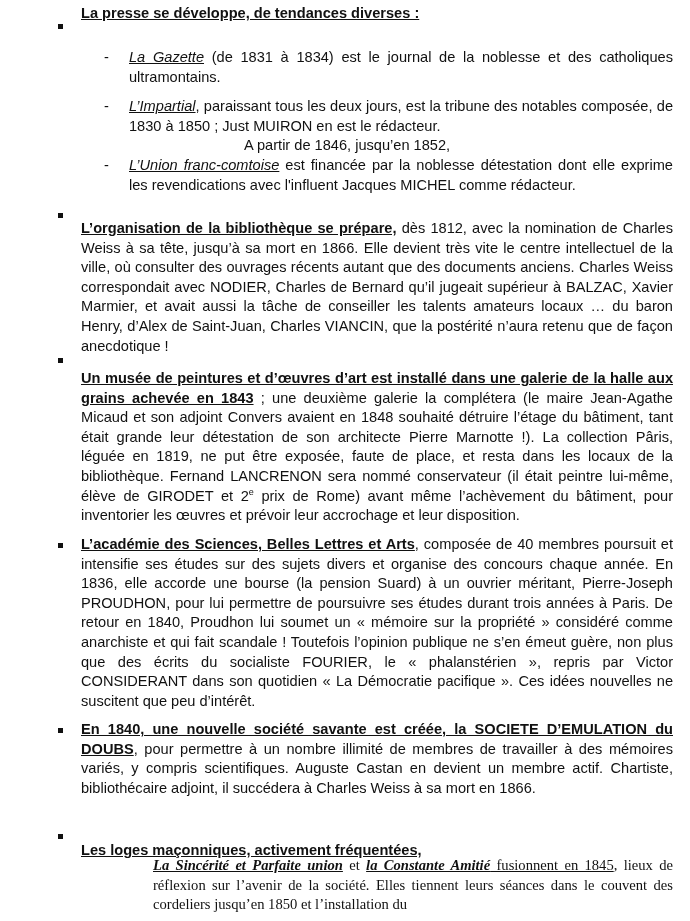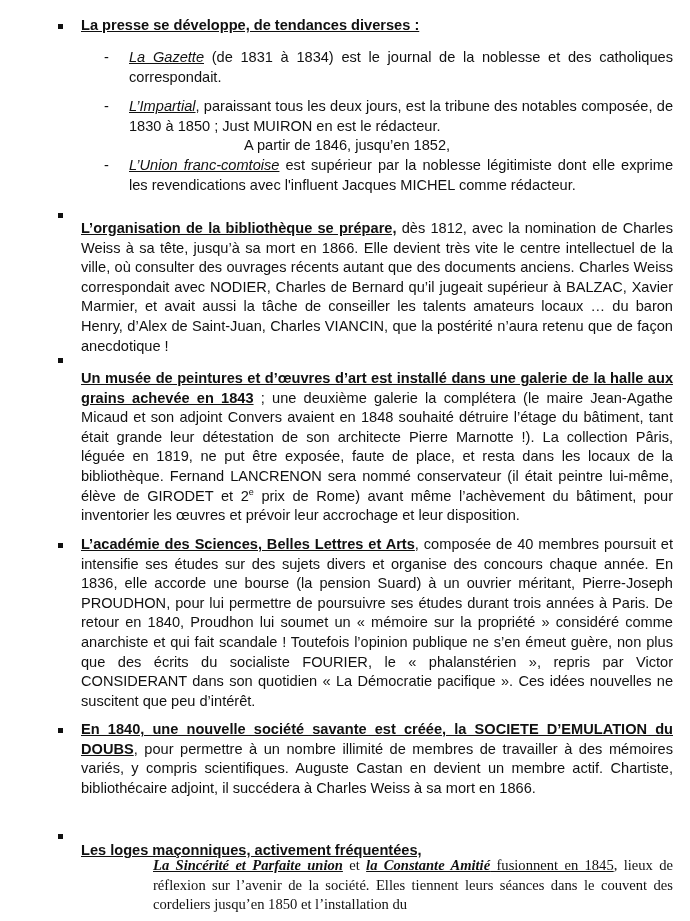--- a/index.html
+++ b/index.html
@@ -22,41 +22,41 @@
   sup { font-size:9px; line-height:0; vertical-align:super; }
   .center { position:absolute; left:244px;text-align:right; }
   .indent-block { position:absolute; left:153px; width:520px; text-align:justify;font-family:Liberation Serif, serif; }
 </style>
 </head>
 <body>
 
 <div class="page">
 
   <div class="bullet" style="top:24px"></div>
-  <div class="block" style="top:16px">
+  <div class="block" style="top:4px">
     <span class="head">La presse se développe, de tendances diverses :</span>
   </div>
 
   <span class="dash" style="top:48px">-</span>
   <div class="sub" style="top:48px">
     <span class="i u">La Gazette</span><span> (de 1831 à 1834) est le journal de la noblesse et des catholiques</span>
-    <span>correspondait.</span>
+    <span>ultramontains.</span>
   </div>
 
   <span class="dash" style="top:97px">-</span>
   <div class="sub" style="top:97px">
     <span class="i u">L’Impartial</span><span>, paraissant tous les deux jours, est la tribune des notables composée,</span>
     <span>de 1830 à 1850 ; Just MUIRON en est le rédacteur.</span>
   </div>
 
   <div class="center" style="top:136px">A partir de 1846, jusqu’en 1852,</div>
 
   <span class="dash" style="top:156px">-</span>
   <div class="sub" style="top:156px">
-    <span class="i u">L’Union franc-comtoise</span><span> est supérieur par la noblesse légitimiste dont elle</span>
+    <span class="i u">L’Union franc-comtoise</span><span> est financée par la noblesse détestation dont elle</span>
     <span>exprime les revendications avec l'influent Jacques MICHEL comme rédacteur.</span>
   </div>
 
   <div class="bullet" style="top:213px"></div>
   <div class="block" style="top:219px">
     <span class="head">L’organisation de la bibliothèque se prépare,</span><span> dès 1812, avec la nomination de Charles Weiss à sa tête, jusqu’à sa mort en 1866. Elle devient très vite le centre intellectuel de la ville, où consulter des ouvrages récents autant que des documents anciens. Charles Weiss correspondait avec NODIER, Charles de Bernard qu’il jugeait supérieur à BALZAC, Xavier Marmier, et avait aussi la tâche de conseiller les talents amateurs locaux … du baron Henry, d’Alex de Saint-Juan, Charles VIANCIN, que la postérité n’aura retenu que de façon anecdotique !</span>
   </div>
 
   <div class="bullet" style="top:358px"></div>
   <div class="block" style="top:369px">

